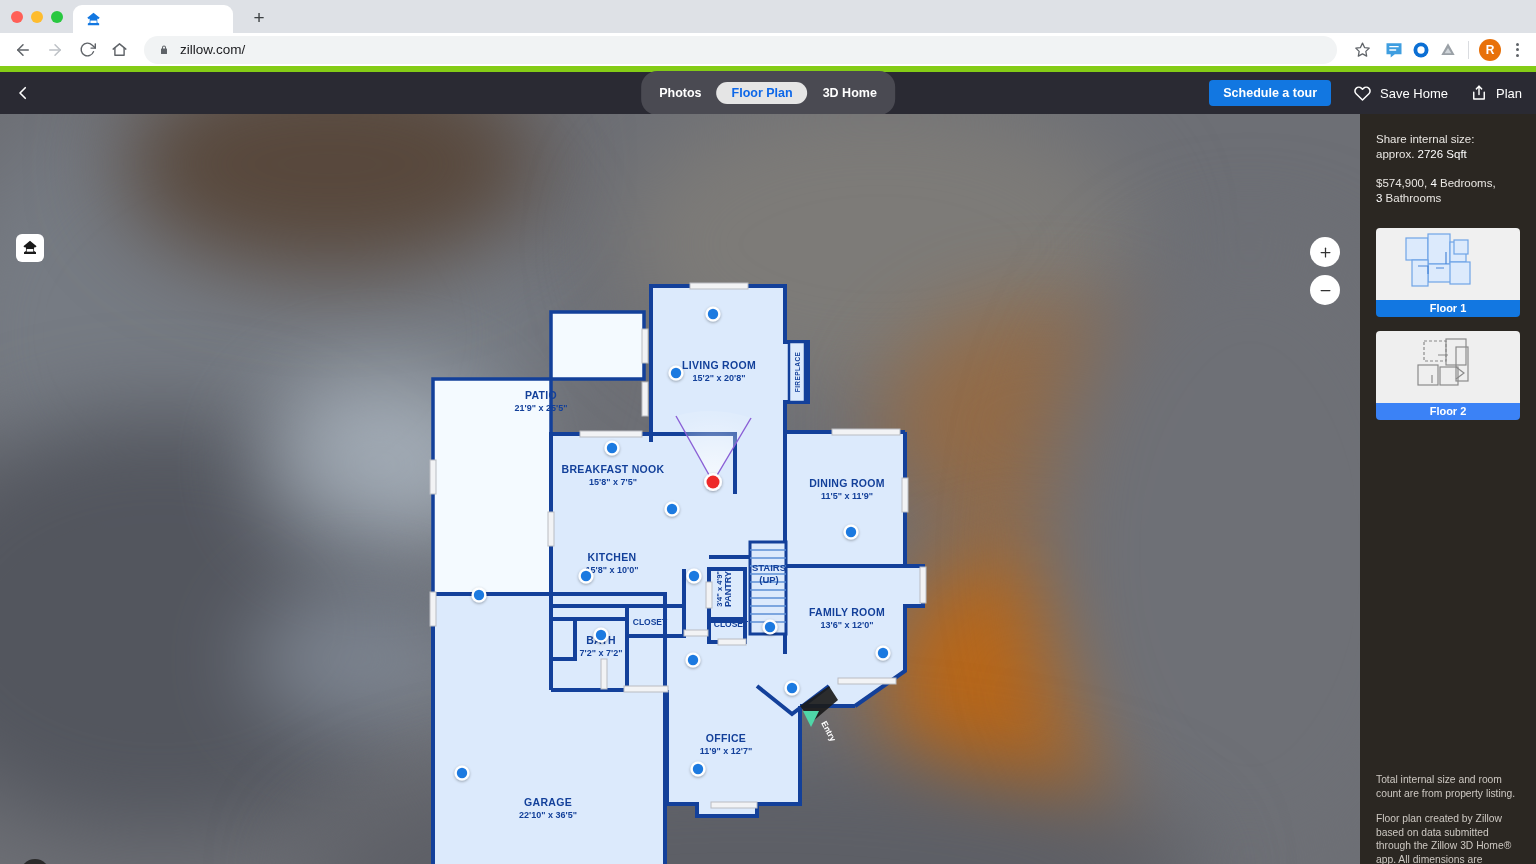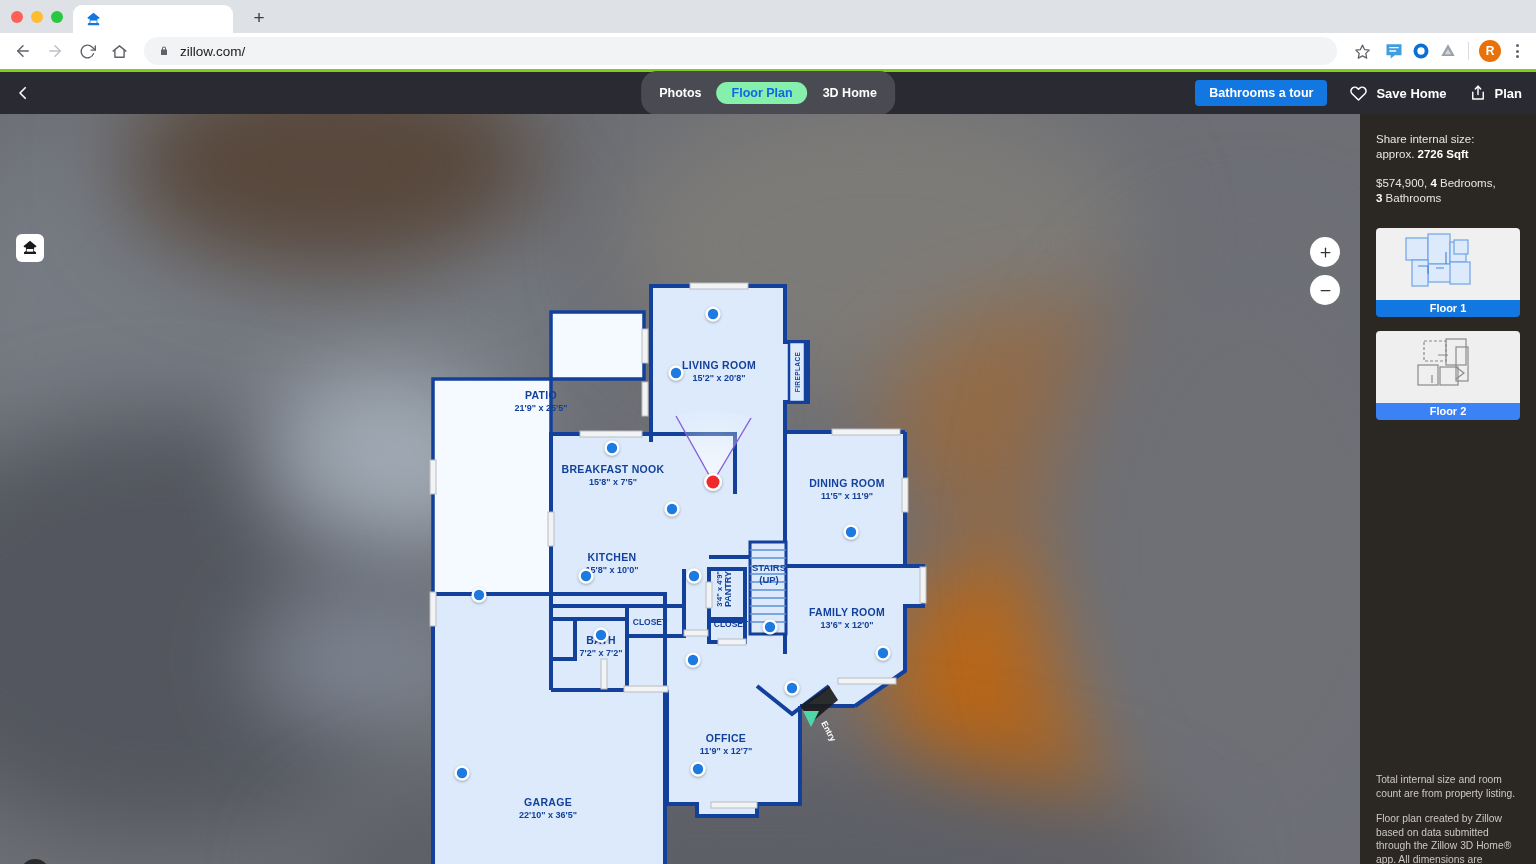--- a/index.html
+++ b/index.html
@@ -25,21 +25,21 @@
     position:relative;
   }
   #tab-favicon { width:17px; height:17px; display:block; }
   #newtab {
     width:28px; height:28px; margin-left:12px; margin-bottom:2px;
     display:flex; align-items:center; justify-content:center;
     font-size:19px; color:#3c4043; line-height:1;
   }
   #toolbar {
     height:39px; background:#fff; display:flex; align-items:center;
-    padding:0 8px; gap:2px; border-bottom:3px solid #84cc16;
+    padding:0 8px; gap:2px; border-bottom:6px solid #84cc16;
   }
   .navbtn {
     width:30px; height:30px; display:flex; align-items:center; justify-content:center;
     border-radius:50%; color:#5f6368; flex:0 0 auto;
   }
   .navbtn.disabled { color:#bdc1c6; }
   #omnibox {
     flex:1; height:28px; background:#f1f3f4; border-radius:14px;
     display:flex; align-items:center; padding:0 14px; margin:0 8px;
     gap:10px; min-width:0;
@@ -63,29 +63,29 @@
   #back-arrow { color:#fff; display:flex; align-items:center; }
   #seg-wrap {
     position:absolute; left:50%; transform:translateX(-50%);
     background:#4a4a52; border-radius:16px; height:44px; display:flex;
     align-items:center; padding:3px;
   }
   .seg {
     height:22px; padding:0 15px; border-radius:13px; display:flex; align-items:center;
     font-size:12.5px; font-weight:bold; color:#fff; white-space:nowrap;
   }
-  .seg.active { background:#86efac; color:#0d67e8; }
+  .seg.active { background:#e5e5e5; color:#0d67e8; }
   #hdr-right {
     margin-left:auto; display:flex; align-items:center; gap:22px;
   }
   #schedule-tour {
     background:#1277e1; color:#fff; font-size:12.5px; font-weight:bold;
     height:26px; padding:0 14px; border-radius:4px; display:flex; align-items:center;
   }
-  .hdr-act { display:flex; align-items:center; gap:8px; color:#fff; font-size:13px; font-weight:bold; }
+  .hdr-act { display:flex; align-items:center; gap:8px; color:#fff; font-size:13px; font-weight:normal; }
 
   
   #stage {
     position:relative; width:1536px; height:789px; overflow:hidden;
   }
   
   #backdrop { position:absolute; inset:0; background:#6d6f75; }
   #backdrop .bl {
     position:absolute; filter:blur(44px); border-radius:50%;
   }
@@ -114,21 +114,21 @@
   }
   #floor-title b { font-weight:bold; }
 
   
   #sidebar {
     position:absolute; right:0; top:0; width:176px; height:789px;
     background:#2b2722; color:#e9e6e2; padding:18px 16px 0 16px;
     display:flex; flex-direction:column;
   }
   .sb-line { font-size:11.5px; line-height:15px; }
-  .sb-line b { font-weight:bold; color:#fff; }
+  .sb-line b { font-weight:normal; color:#fff; }
   #sb-stats { margin-top:14px; }
   #thumbs { margin-top:22px; display:flex; flex-direction:column; gap:14px; }
   .thumb { border-radius:4px; overflow:hidden; }
   .thumb-img { height:72px; background:#f0f0f0; display:flex; align-items:center; justify-content:center; }
   .thumb-lbl { height:17px; font-size:11px; font-weight:bold; text-align:center; line-height:17px; color:#fff; }
   .thumb.active .thumb-lbl { background:#1277e1; }
   .thumb.inactive .thumb-lbl { background:#3b82f6; }
   #sb-footer { margin-top:auto; padding-bottom:10px; }
   .sb-foot { font-size:10.3px; line-height:13.5px; color:#cdc8c2; }
   .sb-foot + .sb-foot { margin-top:12px; }
@@ -227,21 +227,21 @@
       </svg>
   </div>
 
   <div id="seg-wrap">
     <div class="seg">Photos</div>
     <div class="seg active">Floor Plan</div>
     <div class="seg">3D Home</div>
   </div>
 
   <div id="hdr-right">
-    <div id="schedule-tour">Bathrooms a tour</div>
+    <div id="schedule-tour">Schedule a tour</div>
     <div class="hdr-act">
       <svg width="19" height="19" viewBox="0 0 24 24" fill="none" stroke="#fff" stroke-width="1.9" stroke-linejoin="round">
           <path d="M12 20.3 3.9 12.4a4.8 4.8 0 0 1 0-6.9 4.9 4.9 0 0 1 6.9 0l1.2 1.2 1.2-1.2a4.9 4.9 0 0 1 6.9 0 4.8 4.8 0 0 1 0 6.9z"></path>
         </svg>
       <span>Save Home</span>
     </div>
     <div class="hdr-act">
       <svg width="18" height="18" viewBox="0 0 24 24" fill="none" stroke="#fff" stroke-width="1.9" stroke-linecap="round" stroke-linejoin="round">
           <path d="M5 11v9h14v-9"></path>
           <polyline points="8.5 6.5 12 3 15.5 6.5"></polyline>

